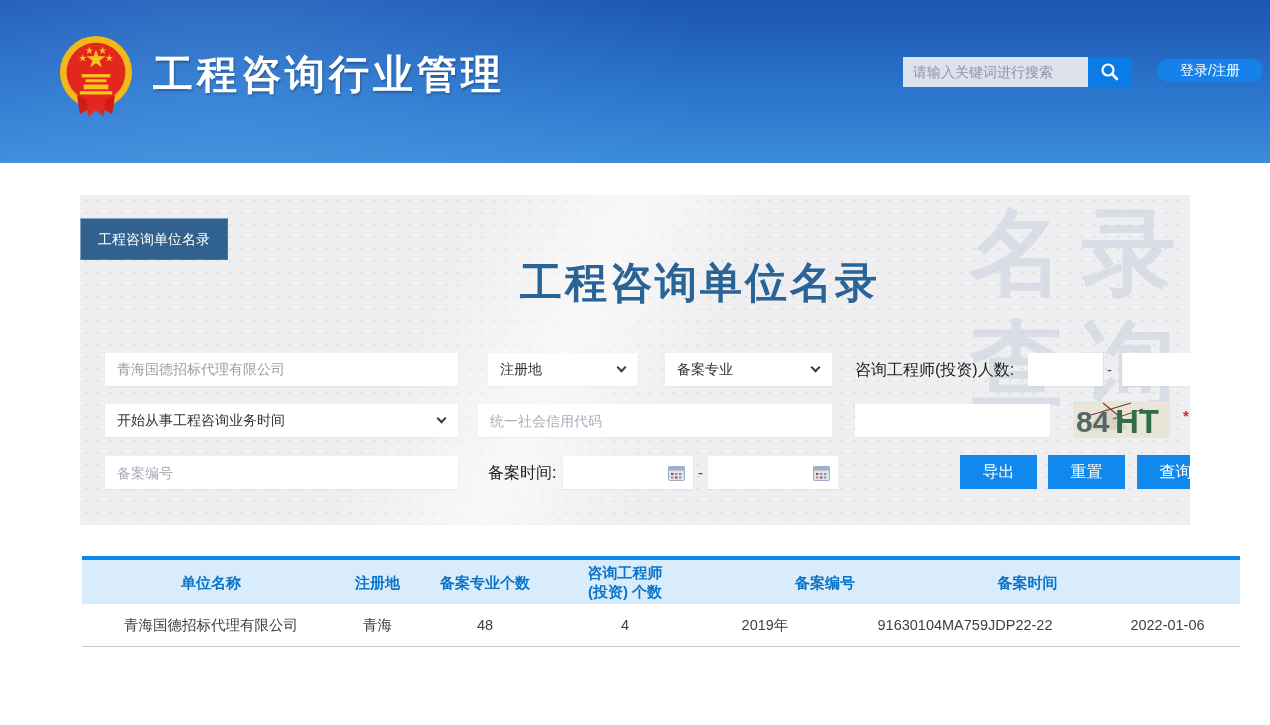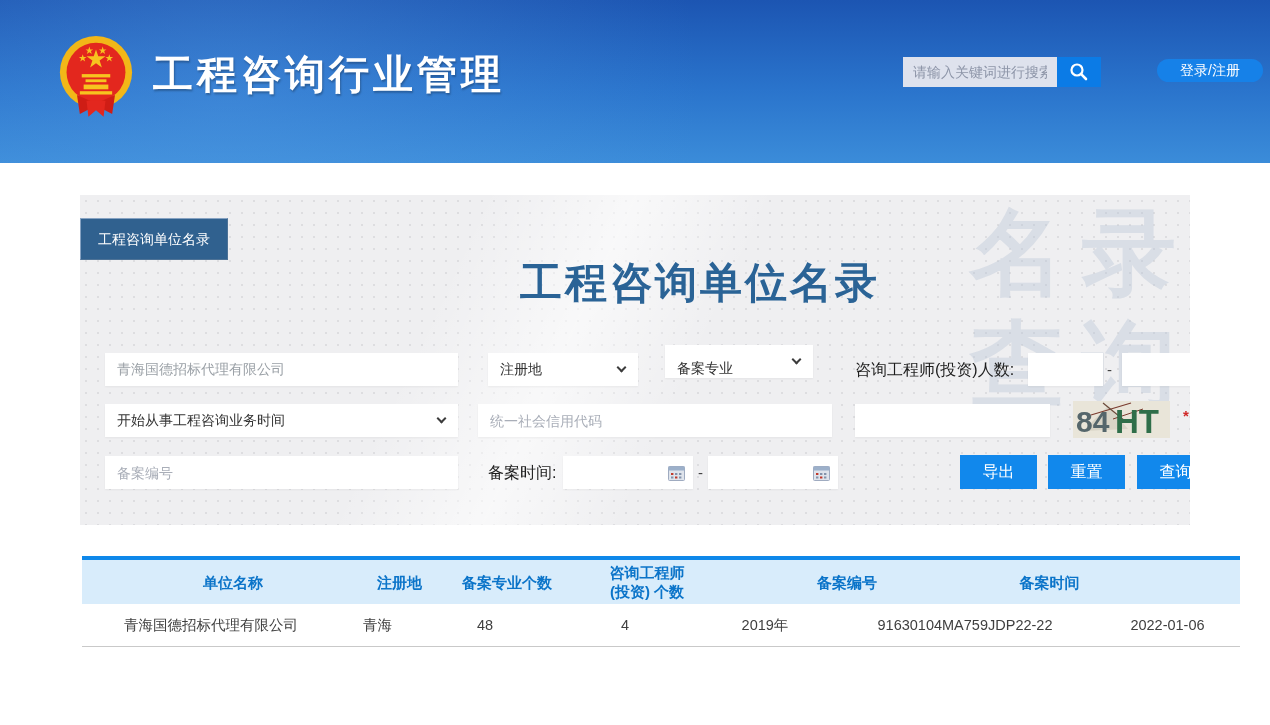--- a/index.html
+++ b/index.html
@@ -8,21 +8,21 @@
 
   
   .hdr { position:absolute; left:0; top:0; width:1270px; height:163px;
          background:linear-gradient(180deg,#1c55b2 0%, #2a74cc 55%, #3b8cd9 100%); }
   .hdr-glow { position:absolute; left:0; top:0; width:100%; height:100%;
          background:radial-gradient(circle at 18% 55%, rgba(90,160,230,.35), rgba(0,0,0,0) 45%); }
   .emblem { position:absolute; left:58px; top:34px; }
   .hdr-title { position:absolute; left:153px; top:47px; font-size:40px; font-weight:bold; color:#ffffff;
                letter-spacing:4px; text-shadow:1px 2px 2px rgba(0,0,0,.25); }
   .searchbox { position:absolute; left:903px; top:57px; width:229px; height:30px; display:flex; }
-  .search-input { width:154px; height:30px; border:none; outline:none; background:#dee2ed;
+  .search-input { width:185px; height:30px; border:none; outline:none; background:#dee2ed;
                   padding:4px 10px; font-size:14px; color:#333; }
   .search-input::placeholder { color:#8d95a8; }
   .search-btn { width:44px; height:30px; border:none; background:#0b7be6; cursor:pointer;
                 display:flex; align-items:center; justify-content:center; }
   .login { position:absolute; left:1157px; top:59px; width:106px; height:23px; border:none;
            border-radius:14px; background:#1681e8; color:#fff; font-size:14px; cursor:pointer; }
 
   
   .panel { position:absolute; left:80px; top:195px; width:1110px; height:330px; overflow:hidden;
            background-color:#efeff1;
@@ -45,21 +45,21 @@
   .gray-value { color:#9aa0a6; }
   .sel { display:flex; align-items:center; padding:0 12px; cursor:pointer; }
   .chev { position:absolute; right:13px; top:11px; width:7px; height:7px;
           border-right:2px solid #3c3c3c; border-bottom:2px solid #3c3c3c; transform:rotate(45deg); }
   .flabel { position:absolute; z-index:1; font-size:16px; color:#1d1d1d; line-height:33px; }
   .dash { position:absolute; z-index:1; font-size:15px; color:#444; line-height:33px; }
 
   
   .f-company  { left:25px;  top:158px; width:353px; }
   .f-regplace { left:408px; top:158px; width:150px; }
-  .f-spec     { left:585px; top:150px; width:148px;align-items:flex-end; }
+  .f-spec     { left:585px; top:158px; width:167px; }
   .l-engineer { left:775px; top:158px; }
   .f-num1     { left:948px; top:158px; width:75px; }
   .d-num      { left:1027px;top:158px; }
   .f-num2     { left:1042px;top:158px; width:75px; }
   
   .f-starttime{ left:25px;  top:209px; width:353px; }
   .f-credit   { left:398px; top:209px; width:354px; }
   .f-captcha  { left:775px; top:209px; width:195px; }
   .captcha-img{ position:absolute; z-index:1; left:993px; top:206px; width:97px; height:37px; cursor:pointer; }
   .req-star   { position:absolute; z-index:1; left:1103px; top:212px; color:#d02727; font-size:15px; font-weight:bold; }
@@ -70,21 +70,21 @@
   .d-date     { left:618px; top:261px; }
   .f-date2    { left:628px; top:261px; width:130px; }
   .datebox { display:flex; align-items:center; justify-content:flex-end; padding:0 8px; cursor:pointer; }
   .btn { position:absolute; z-index:1; top:260px; width:77px; height:34px; border:none; background:#1188ec;
          color:#fff; font-size:16px; cursor:pointer; }
   .b-export { left:880px; } .b-reset { left:968px; } .b-query { left:1057px; }
 
   
   .tablewrap { position:absolute; left:82px; top:556px; width:1158px; }
   .tbar  { height:4px; background:#0e88ea; }
-  .thead { display:flex; align-items:center; height:44px; background:#d8ecfb;padding-left:22px; }
+  .thead { display:flex; align-items:center; height:44px; background:#d8ecfb; }
   .th { font-size:15px; font-weight:bold; color:#0b74c9; text-align:center; white-space:pre-line; line-height:19px; }
   .trow { display:flex; align-items:center; height:43px; background:#fff; border-bottom:1px solid #c9c9c9; }
   .td { font-size:14.5px; color:#3f3f3f; text-align:center; }
   .c0{width:258px;} .c1{width:75px;} .c2{width:140px;} .c3{width:140px;}
   .c4{width:140px;} .c5{width:260px;} .c6{width:145px;}
 </style>
 </head>
 <body>
 
 <div class="page">

